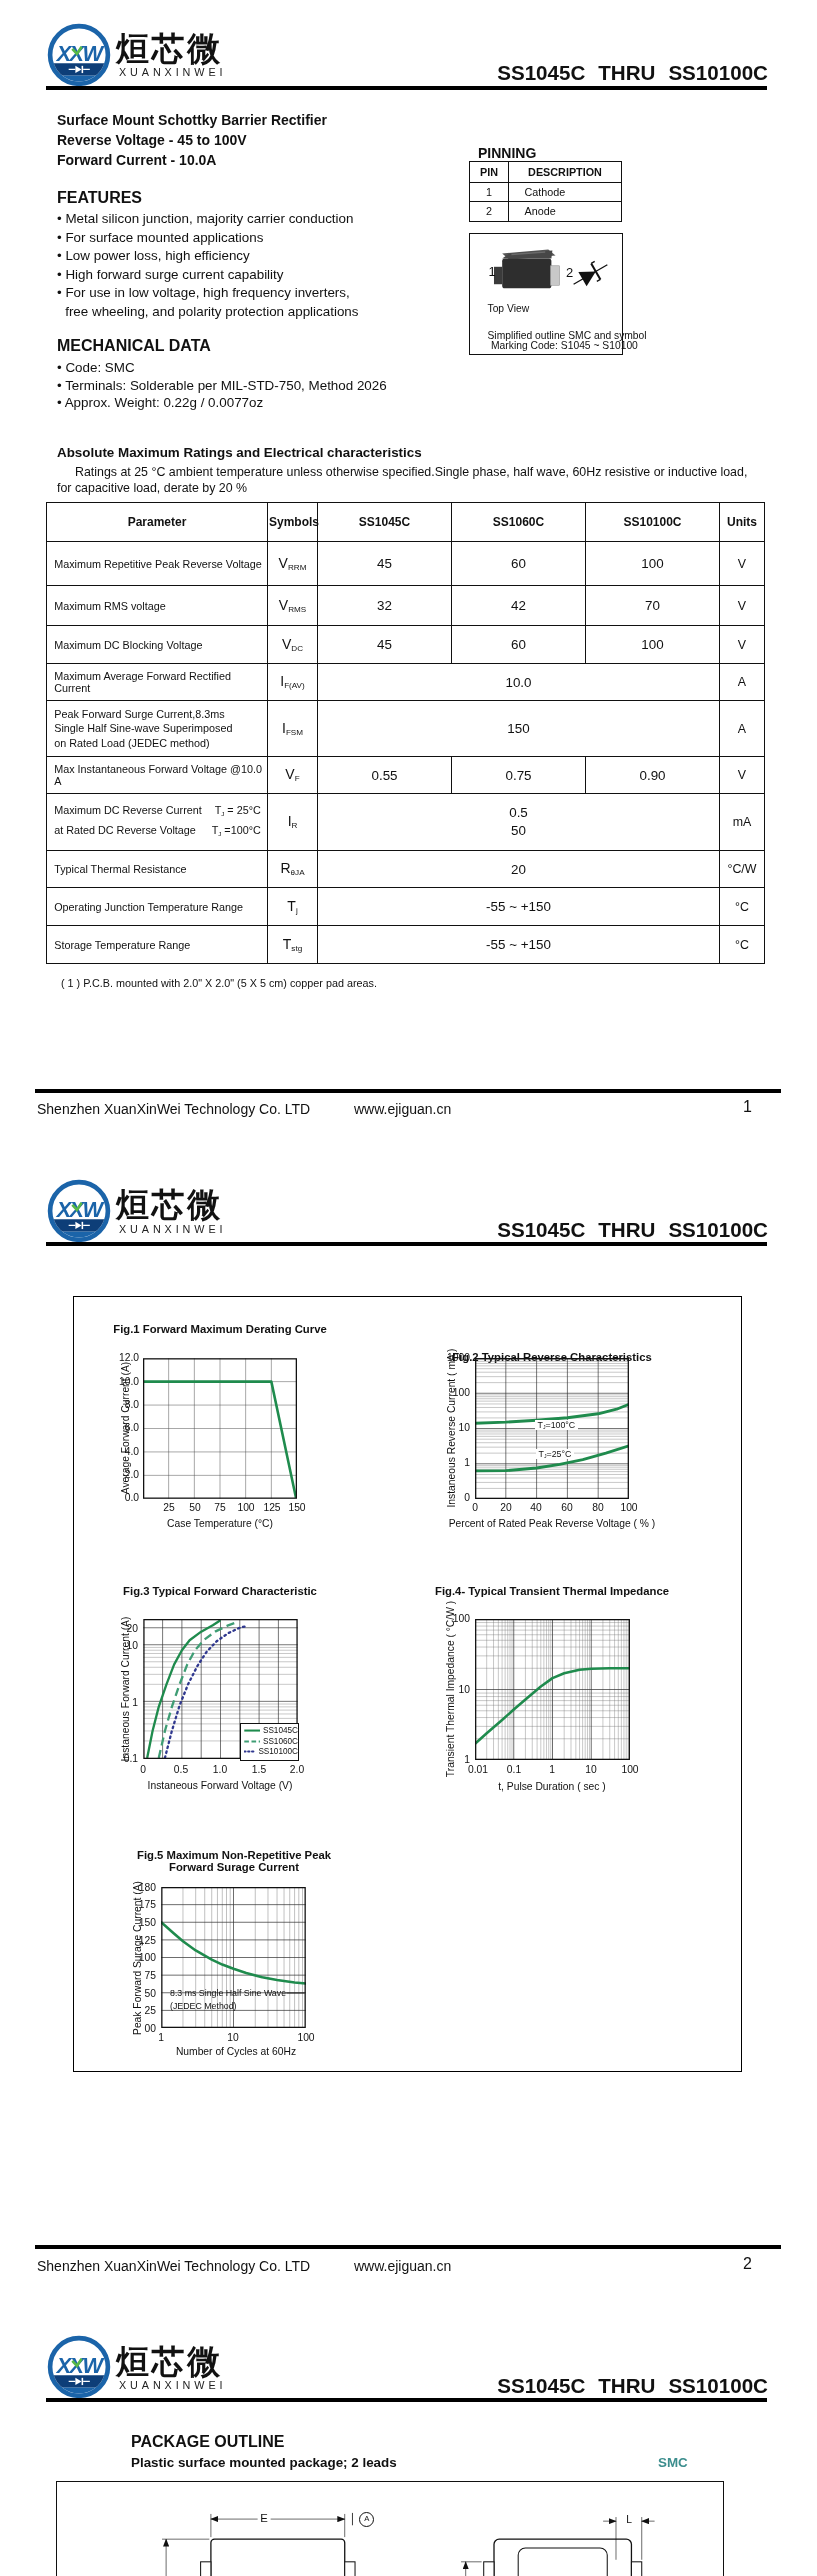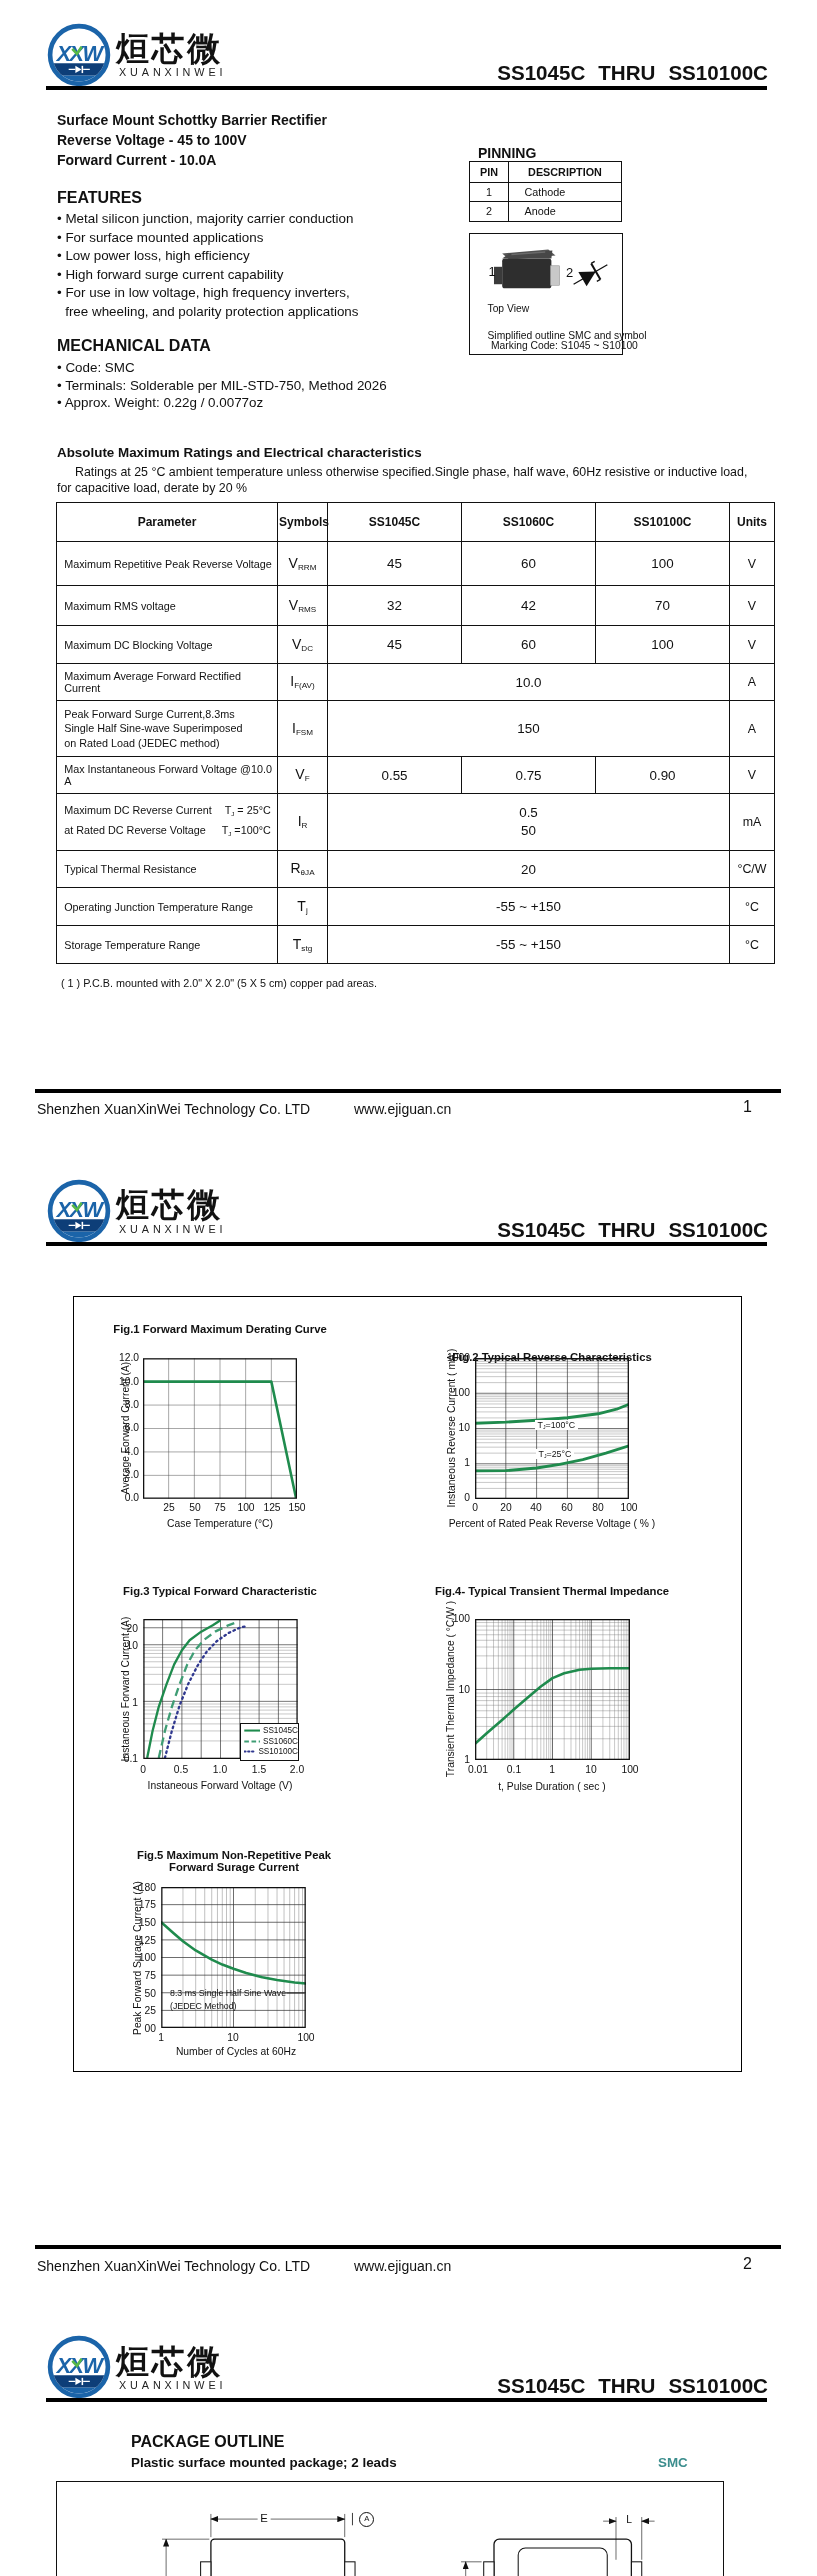--- a/index.html
+++ b/index.html
@@ -127,21 +127,21 @@
     <div class="a" style="left:96px;top:31px;font-size:13px;">2</div>
     <div class="a" style="left:17.5px;top:69px;font-size:10.3px;">Top View</div>
     <div class="a ws" style="left:21px;top:82px;font-size:10.3px;margin-top:24px;">Marking Code:   S1045 ~ S10100</div>
     <div class="a ws" style="left:17.5px;top:96px;font-size:10.3px;">Simplified outline SMC and symbol</div>
   </div>
 
   <div class="a b" style="left:57px;top:445px;font-size:13.4px;">Absolute Maximum Ratings and Electrical characteristics</div>
   <div class="a ws" style="left:57px;top:465px;font-size:12.4px;margin-left:18px;">Ratings at 25 °C ambient temperature unless otherwise specified.Single phase, half wave, 60Hz resistive or inductive load,</div>
   <div class="a ws" style="left:57px;top:481px;font-size:12.4px;">for capacitive load, derate by 20 %</div>
 
-  <div class="a" style="left:56px;top:502px;">
+  <div class="a" style="left:46px;top:502px;">
     <table class="spec">
       <colgroup>
           <col style="width:221px">
           <col style="width:50px">
           <col style="width:134px">
           <col style="width:134px">
           <col style="width:134px">
           <col style="width:45px">
         </colgroup>
       <tbody>

